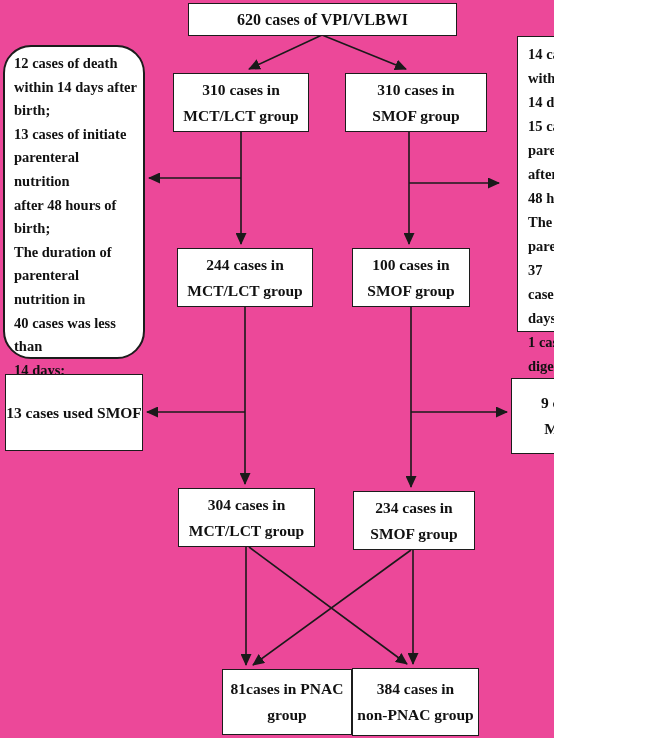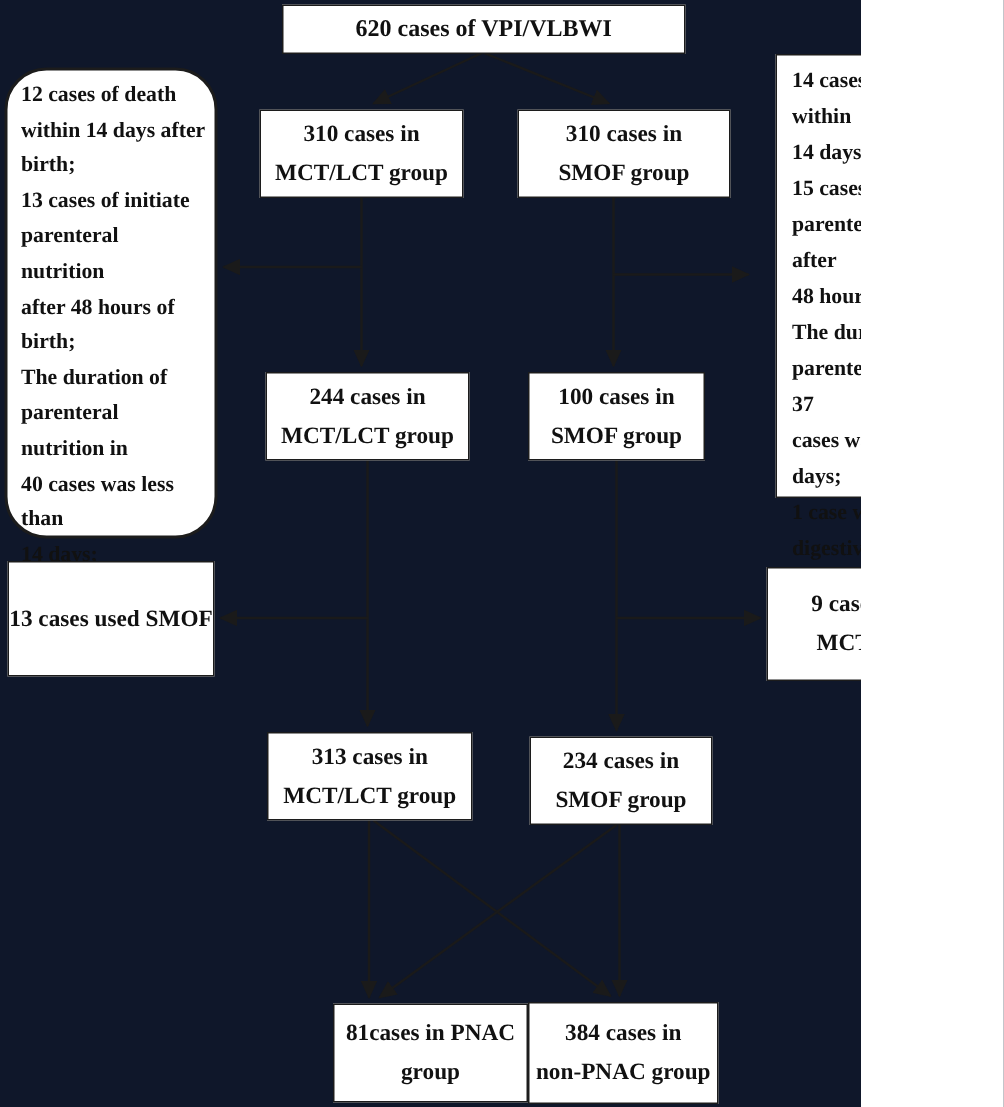--- a/index.html
+++ b/index.html
@@ -1,24 +1,23 @@
 <!DOCTYPE html>
 <html><head>
 <meta charset="utf-8">
 <style>
   html, body { margin: 0; padding: 0; background: #ffffff; }
   .stage {
     position: relative;
     width: 554px;
     height: 738px;
-    background: #0f172a;
+    background: #ec4899;
     font-family: "Liberation Serif", "DejaVu Serif", serif;
     color: #111111;
     overflow: hidden;
-    padding-left: 20px;
   }
   .arrows { position: absolute; left: 0; top: 0; pointer-events: none; }
   .node {
     position: absolute;
     box-sizing: border-box;
     border: 1.6px solid #1c1c1c;
     background: #ffffff;
     display: flex;
     align-items: center;
     justify-content: center;
@@ -106,21 +105,21 @@
   <div class="node" style="left:177px; top:248px; width:136px; height:59px;">244 cases in
 MCT/LCT group</div>
 
   <div class="node" style="left:352px; top:248px; width:118px; height:59px;">100 cases in
 SMOF group</div>
 
   <div class="node single" style="left:5px; top:374px; width:138px; height:77px;">13 cases used SMOF</div>
 
   <div class="node single" style="left:511px; top:378px; width:139px; height:76px;">9 cases used MCT/LCT</div>
 
-  <div class="node" style="left:178px; top:488px; width:137px; height:59px;">313 cases in
+  <div class="node" style="left:178px; top:488px; width:137px; height:59px;">304 cases in
 MCT/LCT group</div>
 
   <div class="node" style="left:353px; top:491px; width:122px; height:59px;">234 cases in
 SMOF group</div>
 
   <div class="node" style="left:182px; top:669px; width:130px; height:66px;margin-left:40px;">81cases in PNAC
 group</div>
 
   <div class="node" style="left:352px; top:668px; width:127px; height:68px;">384 cases in
 non-PNAC group</div>

